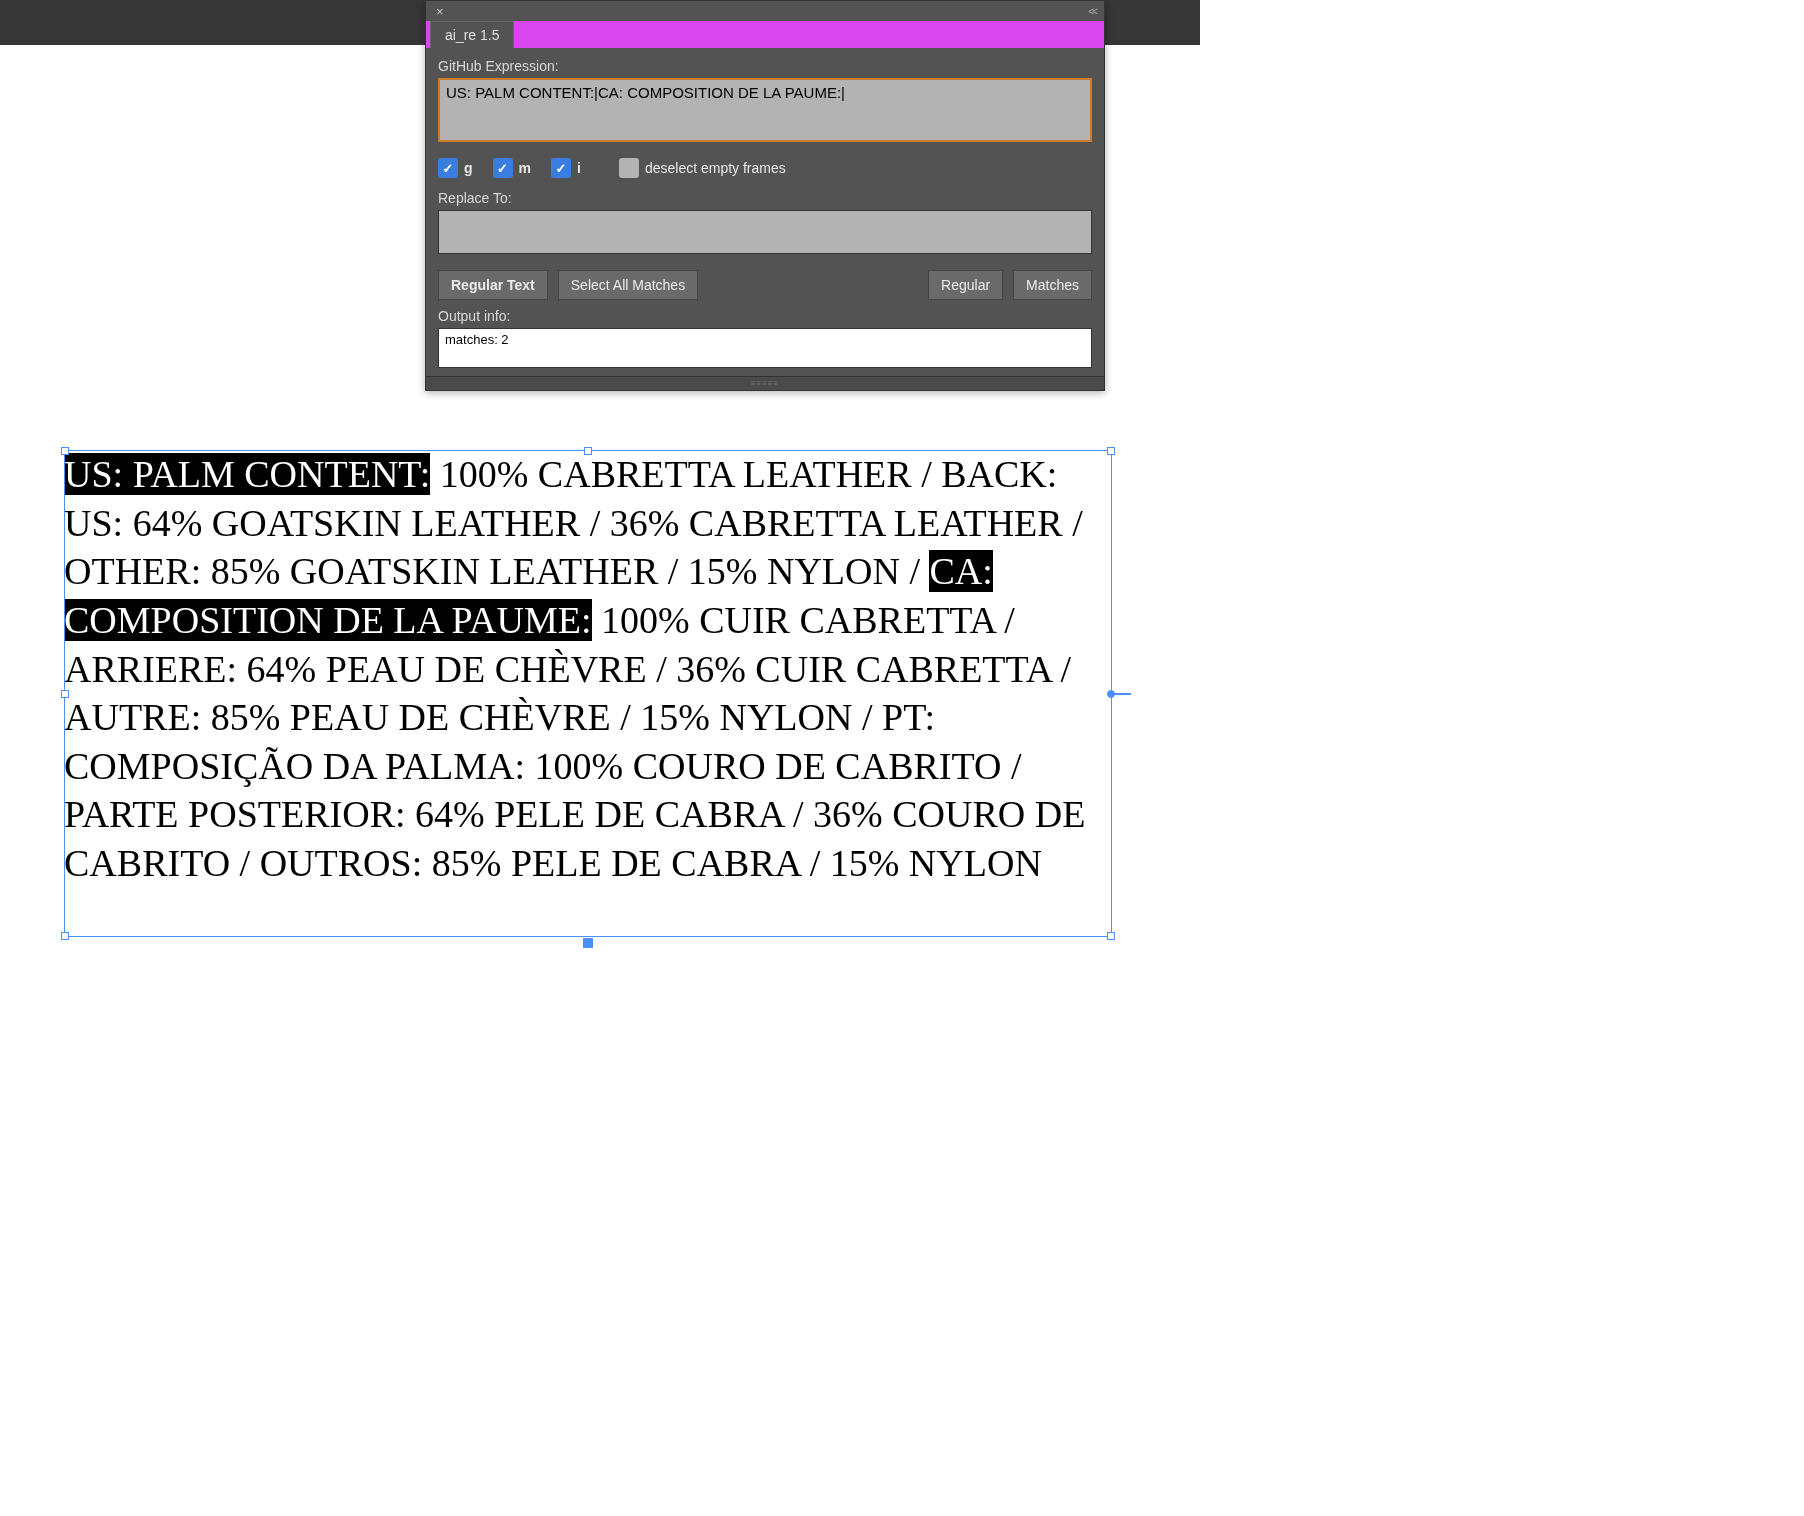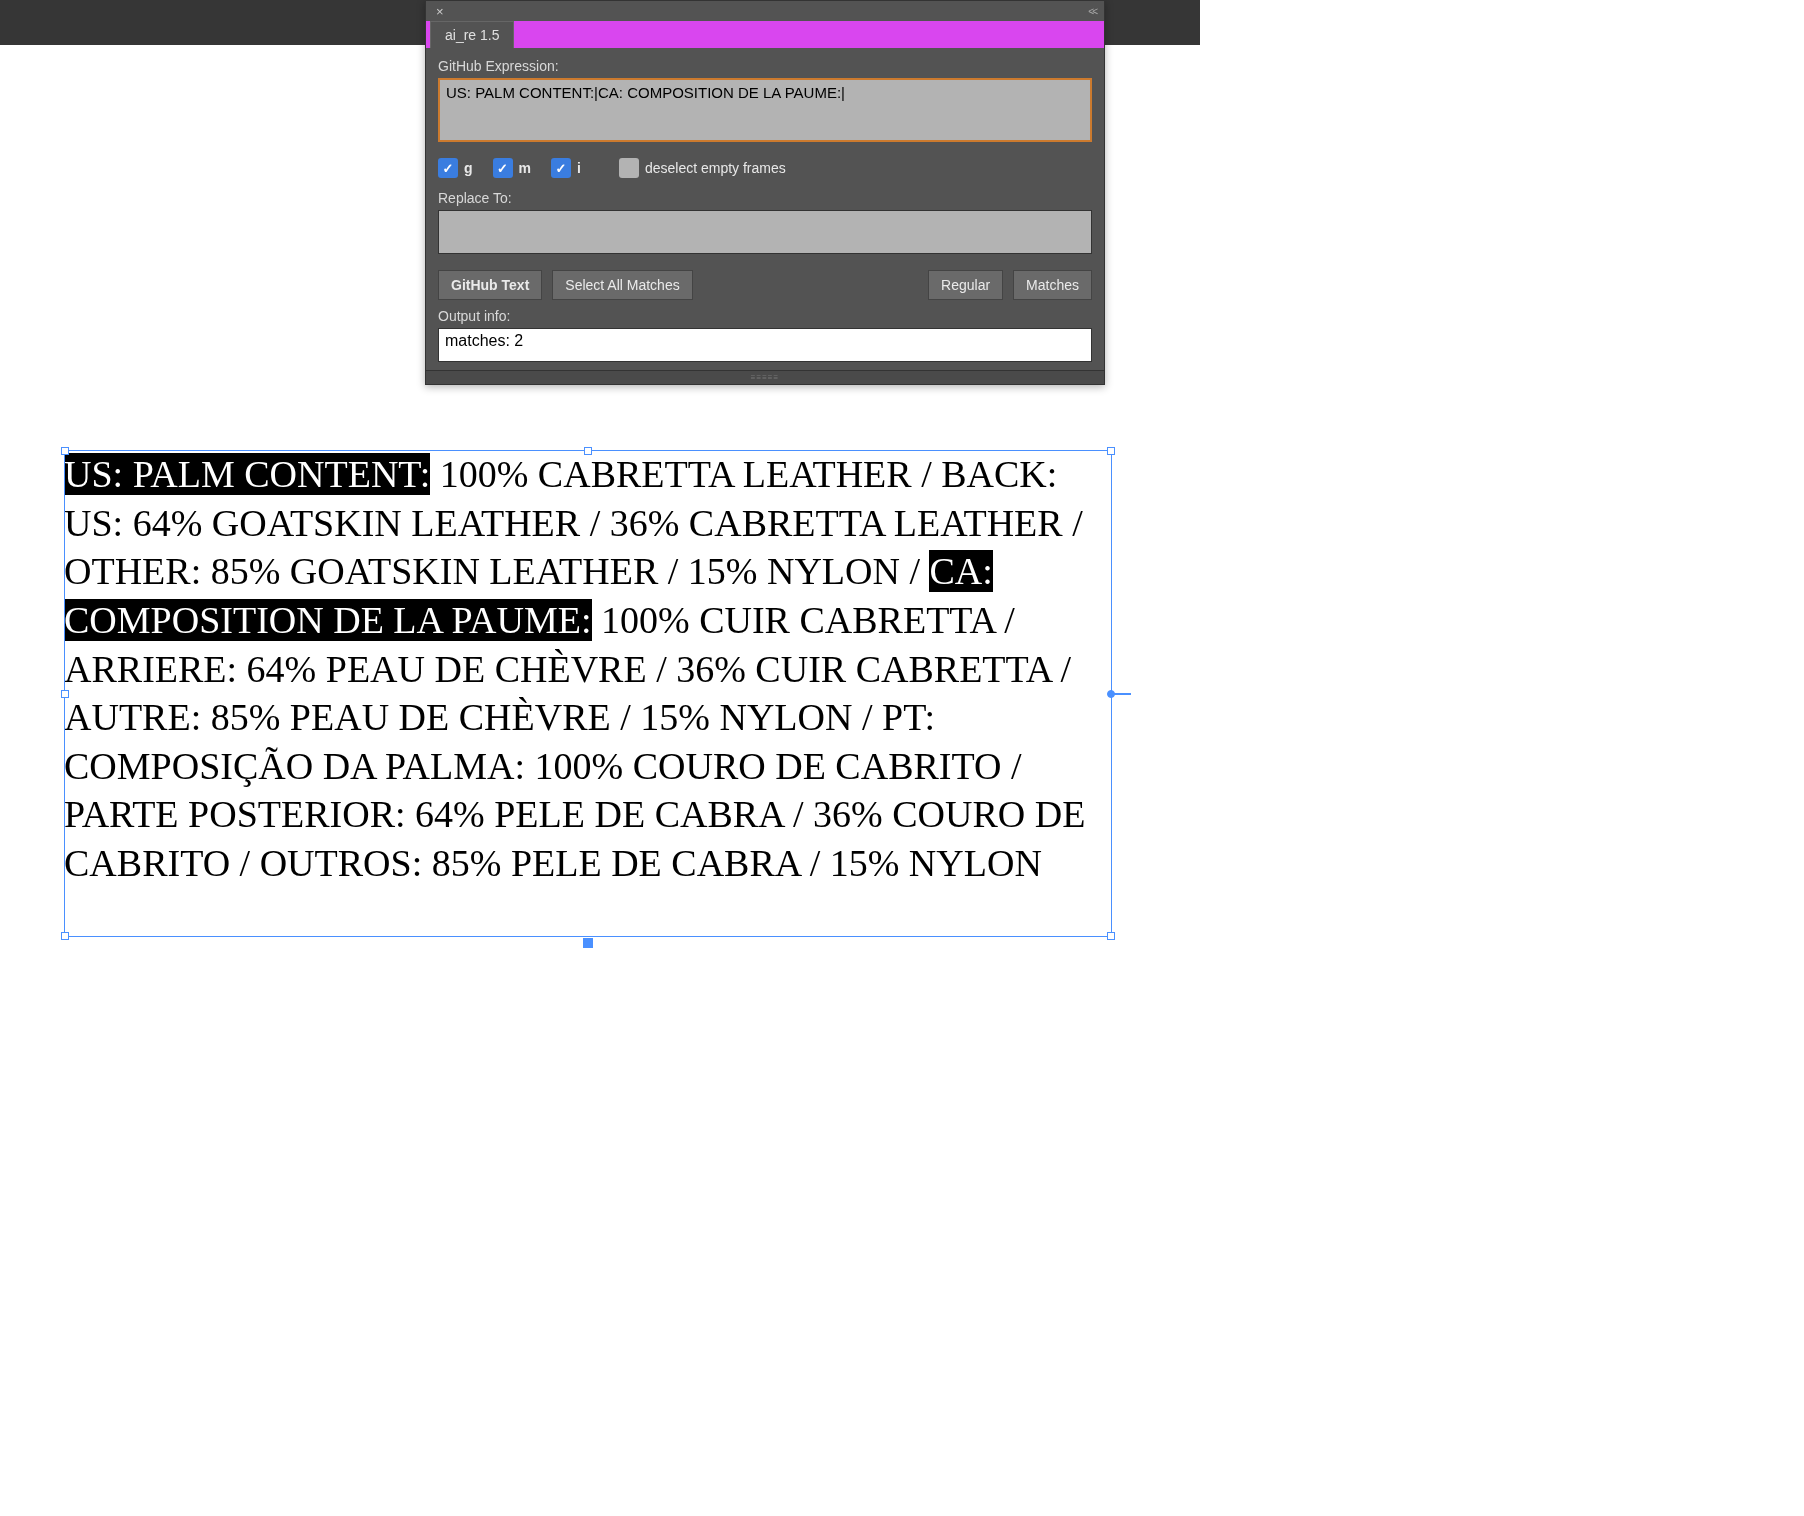--- a/index.html
+++ b/index.html
@@ -142,25 +142,25 @@
       font-size: 14px;
       cursor: pointer;
     }
     
     .btn.primary { font-weight: bold; }
     
     .spacer { flex: 1; }
     
     .output-box {
       width: 100%;
-      height: 34px;
+      height: 40px;
       background: #ffffff;
       border: 1px solid #333;
       padding: 3px 6px;
-      font-size: 16px;
+      font-size: 13px;
       color: #000;
     }
     
     .panel-footer {
       height: 14px;
       background: #4a4a4a;
       border-top: 1px solid #333;
       display: flex;
       align-items: center;
       justify-content: center;
@@ -241,21 +241,21 @@
       <span class="flag-label">i</span>
       <span style="width:12px;"></span>
       <span class="checkbox unchecked"></span>
       <span class="deselect-label">deselect empty frames</span>
     </div>
     
     <div class="field-label">Replace To:</div>
     <textarea class="replace-input" style=""></textarea>
     
     <div class="button-row">
-      <button class="btn primary">GitHub Text</button>
+      <button class="btn primary">Regular Text</button>
       <button class="btn">Select All Matches</button>
       <span class="spacer"></span>
       <button class="btn">Regular</button>
       <button class="btn">Matches</button>
     </div>
     
     <div class="field-label">Output info:</div>
     <div class="output-box">matches: 2</div>
   </div>
   <div class="panel-footer">

